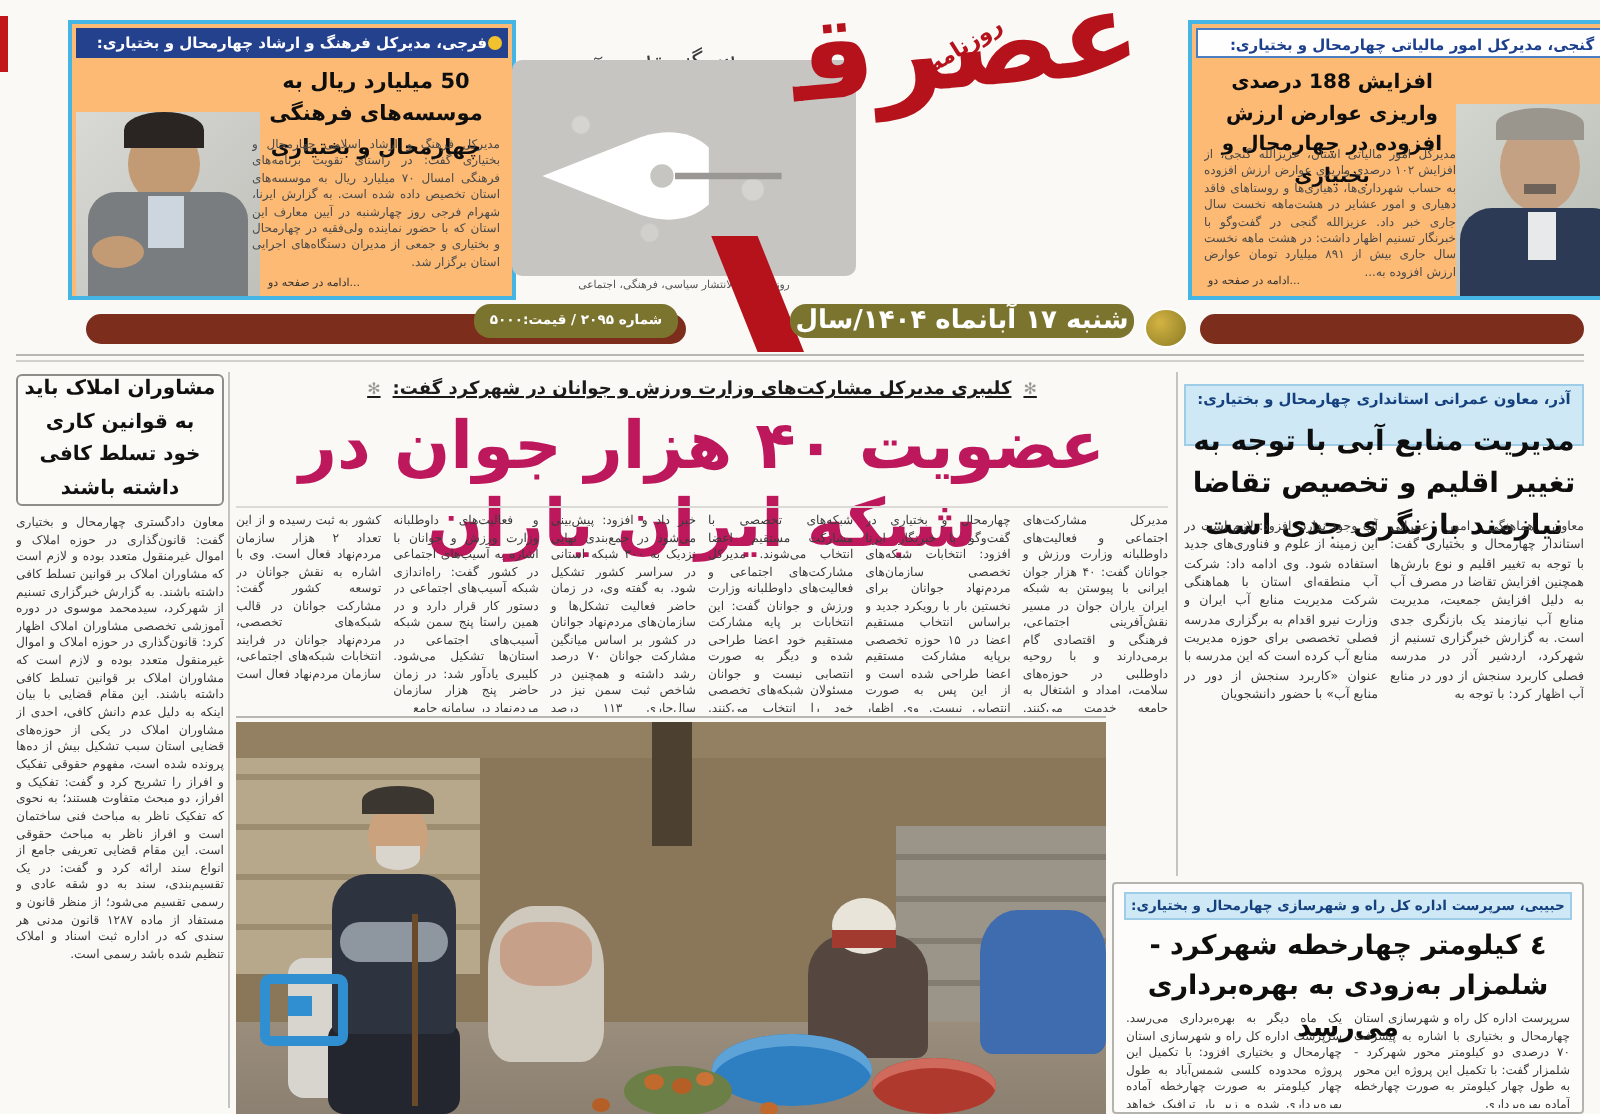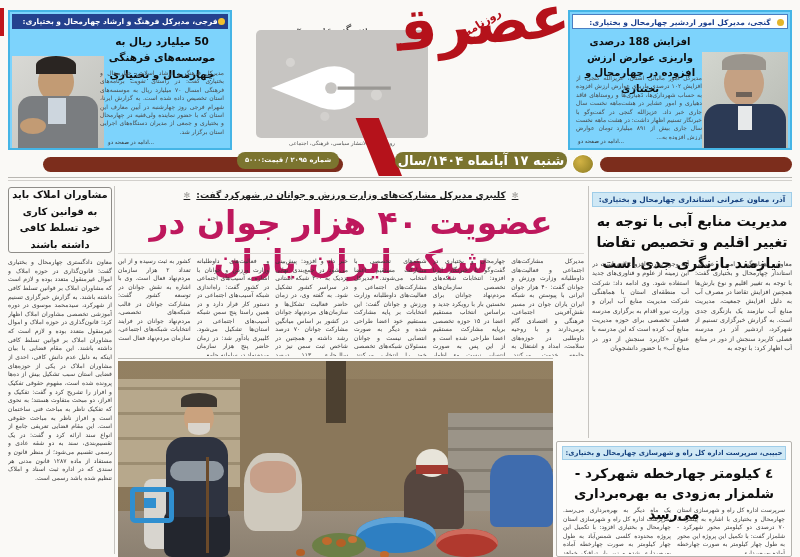--- a/index.html
+++ b/index.html
@@ -1,21 +1,21 @@
 <!DOCTYPE html>
 <html lang="fa"><head>
 <meta charset="utf-8">
 <style>
   html,body{margin:0;padding:0;background:#d8d6d2;}
   .page{position:relative;width:800px;height:557px;background:#faf9f6;overflow:hidden;
         font-family:"DejaVu Sans",sans-serif;direction:rtl;}
   .abs{position:absolute;}
   
-  .news-box{position:absolute;top:10px;width:224px;height:140px;background:#7dd3fc;
-            border:2px solid #45b5e6;box-sizing:border-box;}
+  .news-box{position:absolute;top:10px;width:224px;height:140px;background:#fdba74;
+            border:2px solid #45b5e6;box-sizing:border-box;margin-left:26px;}
   .box-header{position:absolute;top:2px;left:2px;right:2px;height:15px;line-height:15px;
               font-size:7.5px;font-weight:bold;text-align:center;overflow:hidden;}
   .hdr-dark{background:#24418e;color:#ffffff;}
   .hdr-light{background:#fefefe;color:#1c3f8e;border:1px solid #4a7ec2;box-sizing:border-box;}
   .dot{position:absolute;top:4px;width:7px;height:7px;border-radius:50%;}
   .box-headline{position:absolute;font-weight:bold;color:#0e0e0e;text-align:center;
                 font-size:10.5px;line-height:1.55;}
   .box-body{position:absolute;font-size:6px;line-height:1.4;color:#4a4a4a;text-align:justify;overflow:hidden;}
   .continue-note{position:absolute;font-size:5.5px;color:#333;}
   .mini-photo{position:absolute;overflow:hidden;}
@@ -84,21 +84,21 @@
       <div class="abs" style="left:36px;top:42px;width:18px;height:26px;background:#cdd6de;"></div>
       <div class="abs" style="left:8px;top:62px;width:26px;height:16px;border-radius:50%;background:#c29b74;"></div>
     </div>
     <div class="box-headline" style="right:4px;top:21px;width:128px;">50 میلیارد ریال به موسسه‌های فرهنگی چهارمحال و بختیاری</div>
     <div class="box-body" style="right:6px;top:57px;width:124px;height:74px;">مدیرکل فرهنگ و ارشاد اسلامی چهارمحال و بختیاری گفت: در راستای تقویت برنامه‌های فرهنگی امسال ۷۰ میلیارد ریال به موسسه‌های استان تخصیص داده شده است. به گزارش ایرنا، شهرام فرجی روز چهارشنبه در آیین معارف این استان که با حضور نماینده ولی‌فقیه در چهارمحال و بختیاری و جمعی از مدیران دستگاه‌های اجرایی استان برگزار شد.</div>
     <div class="continue-note" style="left:98px;bottom:3px;">...ادامه در صفحه دو</div>
   </div>
 
   <div class="news-box" style="left:568px;">
     <div class="box-header hdr-light">
-      <span>گنجی، مدیرکل امور اردشیر چهارمحال و بختیاری:</span>
+      <span>گنجی، مدیرکل امور مالیاتی چهارمحال و بختیاری:</span>
       <span class="dot" style="right:3px;background:#e4b52a;"></span>
     </div>
     <div class="box-headline" style="left:4px;top:22px;width:132px;font-size:10px;">افزایش 188 درصدی واریزی عوارض ارزش افزوده در چهارمحال و بختیاری</div>
     <div class="mini-photo" style="right:2px;top:40px;width:86px;height:96px;background:linear-gradient(135deg,#d3d6cf,#b6b9b2);">
       <div class="abs" style="left:22px;top:8px;width:40px;height:46px;border-radius:50%;background:#c5a183;"></div>
       <div class="abs" style="left:20px;top:2px;width:44px;height:16px;border-radius:50% 50% 0 0;background:#9a958d;"></div>
       <div class="abs" style="left:34px;top:40px;width:16px;height:5px;background:#6e6259;"></div>
       <div class="abs" style="left:2px;top:52px;width:82px;height:44px;border-radius:16px 16px 0 0;background:#2c3a55;"></div>
       <div class="abs" style="left:36px;top:54px;width:14px;height:24px;background:#e7e9ea;"></div>
     </div>
@@ -185,21 +185,21 @@
     <div class="el" style="left:178px;top:188px;width:9px;height:7px;border-radius:50%;background:#b55f26;"></div>
     <div class="el" style="left:262px;top:190px;width:9px;height:7px;border-radius:50%;background:#c06a2d;"></div>
 
     <div class="watermark">
       <span class="cam"></span>
     </div>
   </div>
 
   <div class="v-rule" style="left:588px;top:186px;height:252px;"></div>
 
-  <div class="kicker-strip" style="left:592px;top:192px;width:200px;height:15px;line-height:13px;">آذر، معاون عمرانی استانداری چهارمحال و بختیاری:</div>
+  <div class="kicker-strip" style="left:592px;top:192px;width:200px;height:31px;line-height:13px;">آذر، معاون عمرانی استانداری چهارمحال و بختیاری:</div>
   <div class="sub-headline" style="left:592px;top:211px;width:200px;">مدیریت منابع آبی با توجه به تغییر اقلیم و تخصیص تقاضا نیازمند بازنگری جدی است</div>
   <div class="col-wrap" style="left:592px;top:259px;width:200px;height:178px;">
     <div style="font-size:6.3px;line-height:1.48;">معاون هماهنگی امور عمرانی استاندار چهارمحال و بختیاری گفت: با توجه به تغییر اقلیم و نوع بارش‌ها همچنین افزایش تقاضا در مصرف آب به دلیل افزایش جمعیت، مدیریت منابع آب نیازمند یک بازنگری جدی است. به گزارش خبرگزاری تسنیم از شهرکرد، اردشیر آذر در مدرسه فصلی کاربرد سنجش از دور در منابع آب اظهار کرد: با توجه به</div>
     <div style="font-size:6.3px;line-height:1.48;">آب وجود ندارد، افزود: لازم است در این زمینه از علوم و فناوری‌های جدید استفاده شود. وی ادامه داد: شرکت آب منطقه‌ای استان با هماهنگی شرکت مدیریت منابع آب ایران و وزارت نیرو اقدام به برگزاری مدرسه فصلی تخصصی برای حوزه مدیریت منابع آب کرده است که این مدرسه با عنوان «کاربرد سنجش از دور در منابع آب» با حضور دانشجویان</div>
   </div>
 
   <div class="road-box">
     <div class="kicker-strip" style="left:5px;top:4px;width:224px;height:14px;line-height:12px;font-size:6.8px;">حبیبی، سرپرست اداره کل راه و شهرسازی چهارمحال و بختیاری:</div>
     <div class="sub-headline" style="left:4px;top:21px;width:226px;font-size:13.5px;">٤ کیلومتر چهارخطه شهرکرد - شلمزار به‌زودی به بهره‌برداری می‌رسد</div>
     <div class="col-wrap" style="left:6px;top:64px;width:222px;height:48px;">

